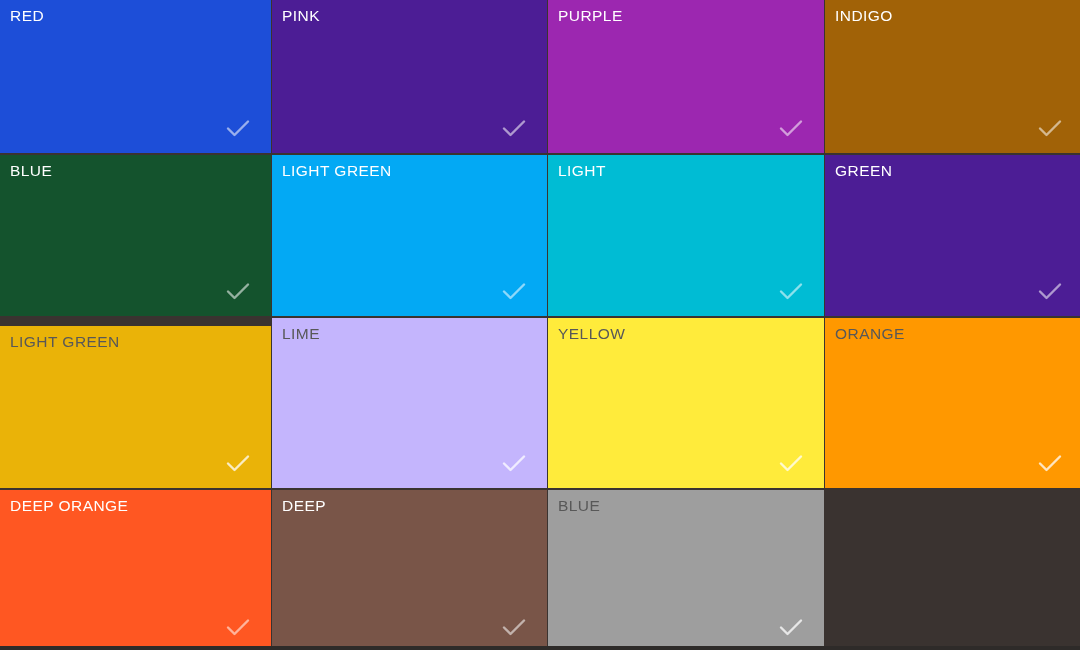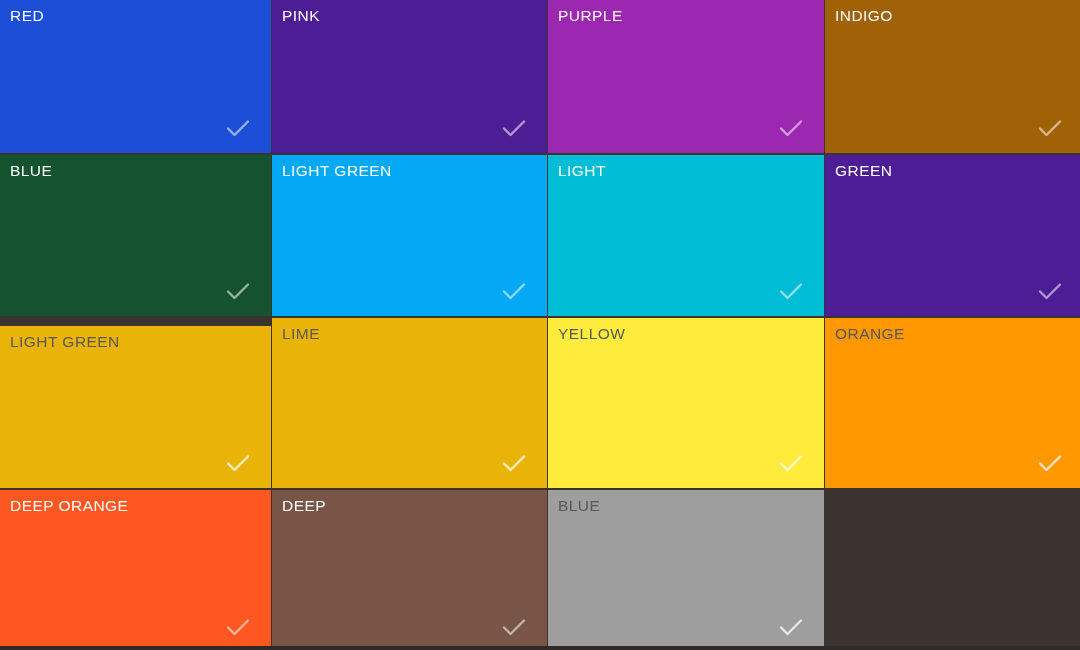--- a/index.html
+++ b/index.html
@@ -139,21 +139,21 @@
       </span>
     </div>
     <div class="swatch dark-text" style="background: #eab308; margin-top: 8px;">
       <span class="swatch-label">LIGHT GREEN</span>
       <span class="check-icon">
         <svg viewBox="0 0 30 30" fill="none" xmlns="http://www.w3.org/2000/svg">
           <path d="M5 15.5 L11.5 22 L25 8.5" stroke-width="2.4" stroke-linecap="round" stroke-linejoin="round" fill="none"></path>
         </svg>
       </span>
     </div>
-    <div class="swatch dark-text" style="background: #eab308;">
+    <div class="swatch dark-text" style="background: #c4b5fd;">
       <span class="swatch-label">LIME</span>
       <span class="check-icon">
         <svg viewBox="0 0 30 30" fill="none" xmlns="http://www.w3.org/2000/svg">
           <path d="M5 15.5 L11.5 22 L25 8.5" stroke-width="2.4" stroke-linecap="round" stroke-linejoin="round" fill="none"></path>
         </svg>
       </span>
     </div>
     <div class="swatch dark-text" style="background: rgb(255, 235, 59);">
       <span class="swatch-label">YELLOW</span>
       <span class="check-icon">

